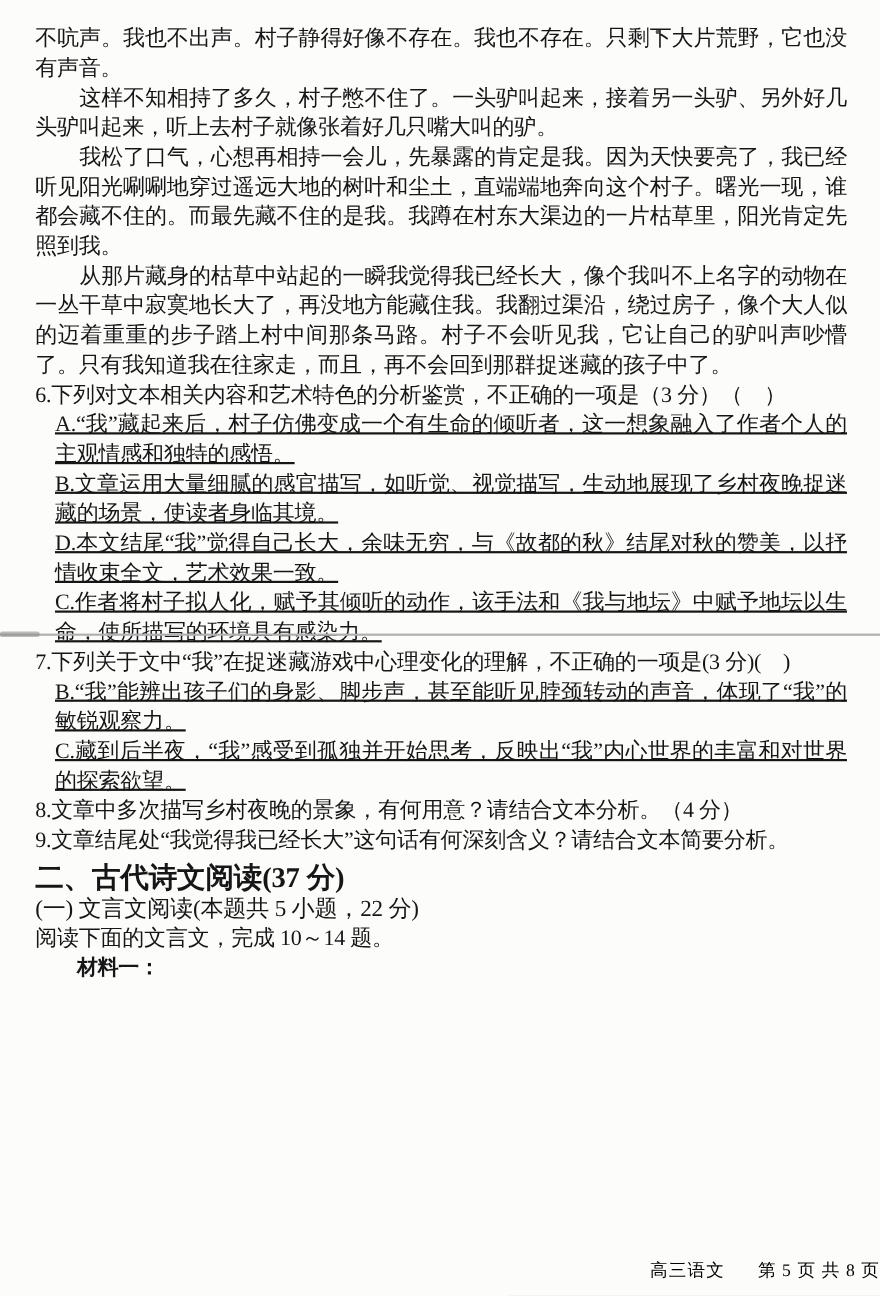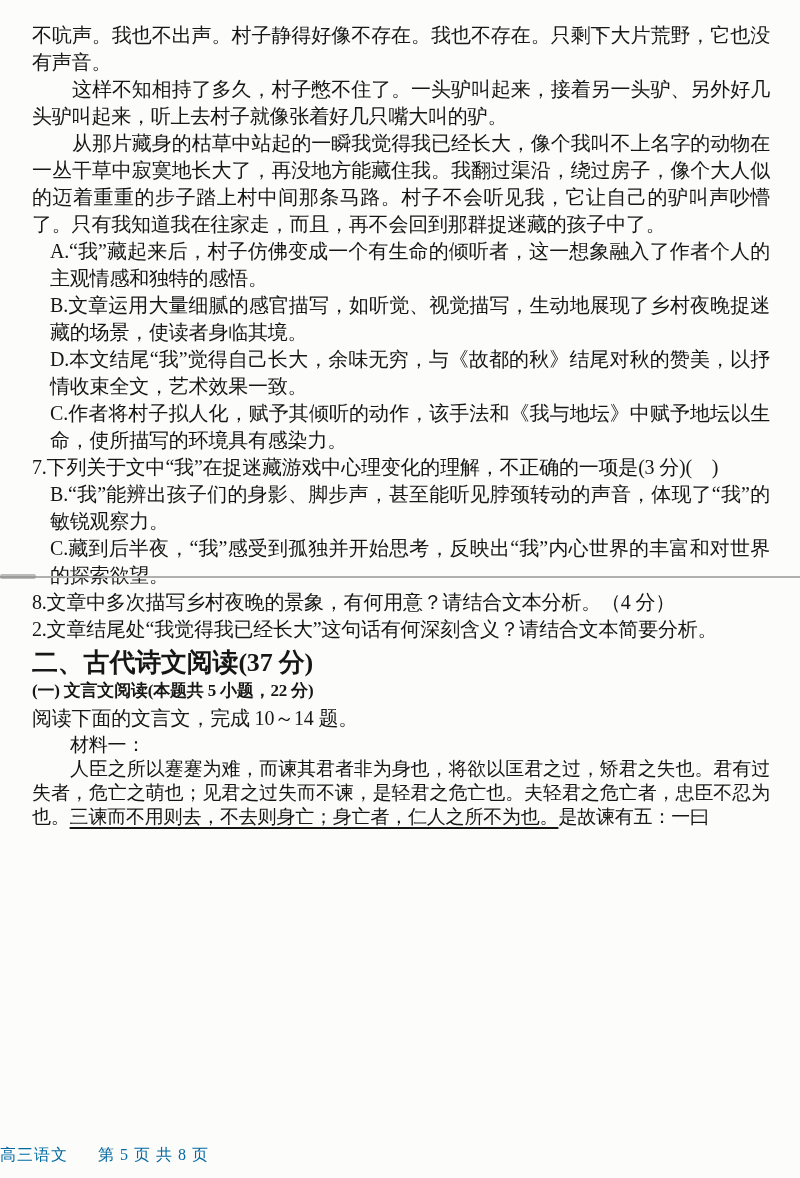--- a/index.html
+++ b/index.html
@@ -32,43 +32,43 @@
   }
   
   .qblock p {
     font-size: 20px;
     line-height: 27px;
     letter-spacing: -0.2px;
     text-align: justify;
   }
   .stem { text-align: left; }
   .nowrap { white-space: nowrap; letter-spacing: -0.6px; }
-  .options { padding-left: 18px; }
+  .options { padding-left: 18px; text-decoration: underline; }
   
   .sec-heading {
     font-size: 26px;
     font-weight: bold;
     line-height: 28px;
     margin-top: 6px;
     letter-spacing: -0.2px;
   }
   .sec-subheading {
-    font-size: 17px;
-    font-weight: bold;
+    font-size: 21px;
+    font-weight: normal;
     line-height: 28px;
     letter-spacing: -0.2px;
   }
   .instruction {
     font-size: 20px;
     line-height: 27px;
     letter-spacing: -0.2px;
   }
   .material-label {
     font-size: 19px;
-    font-weight: normal;
+    font-weight: bold;
     line-height: 25px;
     text-indent: 2em;
     letter-spacing: -0.2px;
   }
   .material-text {
     font-size: 19px;
     line-height: 24px;
     text-indent: 2em;
     letter-spacing: -0.2px;
     text-align: justify;
@@ -77,23 +77,23 @@
     text-decoration: underline;
     text-underline-offset: 4px;
     text-decoration-thickness: 1.5px;
   }
   
   .footer {
     position: absolute;
     left: 0;
     bottom: 12px;
     width: 100%;
-    text-align: left;
+    text-align: right;
     font-size: 16px;
-    color: #0369a1;
+    color: #000000;
     letter-spacing: 1px;
   }
   .footer .course { margin-right: 30px; }
   
   .scan-line {
     position: absolute;
     left: 0;
     top: 576px;
     width: 100%;
     height: 2px;
@@ -121,51 +121,52 @@
   }
 </style>
 </head>
 <body>
 
 <div class="page">
 
   <section class="passage">
     <p>不吭声。我也不出声。村子静得好像不存在。我也不存在。只剩下大片荒野，它也没有声音。</p>
     <p class="indent">这样不知相持了多久，村子憋不住了。一头驴叫起来，接着另一头驴、另外好几头驴叫起来，听上去村子就像张着好几只嘴大叫的驴。</p>
+    <p class="indent">我松了口气，心想再相持一会儿，先暴露的肯定是我。因为天快要亮了，我已经听见阳光唰唰地穿过遥远大地的树叶和尘土，直端端地奔向这个村子。曙光一现，谁都会藏不住的。而最先藏不住的是我。我蹲在村东大渠边的一片枯草里，阳光肯定先照到我。</p>
     <p class="indent">从那片藏身的枯草中站起的一瞬我觉得我已经长大，像个我叫不上名字的动物在一丛干草中寂寞地长大了，再没地方能藏住我。我翻过渠沿，绕过房子，像个大人似的迈着重重的步子踏上村中间那条马路。村子不会听见我，它让自己的驴叫声吵懵了。只有我知道我在往家走，而且，再不会回到那群捉迷藏的孩子中了。</p>
   </section>
 
   <section class="qblock">
+    <p class="stem">6.下列对文本相关内容和艺术特色的分析鉴赏，不正确的一项是（3 分）（　）</p>
     <div class="options">
       <p>A.“我”藏起来后，村子仿佛变成一个有生命的倾听者，这一想象融入了作者个人的主观情感和独特的感悟。</p>
       <p>B.文章运用大量细腻的感官描写，如听觉、视觉描写，生动地展现了乡村夜晚捉迷藏的场景，使读者身临其境。</p>
       <p>D.本文结尾“我”觉得自己长大，余味无穷，与《故都的秋》结尾对秋的赞美，以抒情收束全文，艺术效果一致。</p>
       <p>C.作者将村子拟人化，赋予其倾听的动作，该手法和《我与地坛》中赋予地坛以生命，使所描写的环境具有感染力。</p>
     </div>
   </section>
 
   <section class="qblock">
     <p class="stem nowrap">7.下列关于文中“我”在捉迷藏游戏中心理变化的理解，不正确的一项是(3 分)(　)</p>
     <div class="options">
       <p>B.“我”能辨出孩子们的身影、脚步声，甚至能听见脖颈转动的声音，体现了“我”的敏锐观察力。</p>
       <p>C.藏到后半夜，“我”感受到孤独并开始思考，反映出“我”内心世界的丰富和对世界的探索欲望。</p>
     </div>
   </section>
 
   <section class="qblock">
     <p class="stem">8.文章中多次描写乡村夜晚的景象，有何用意？请结合文本分析。（4 分）</p>
-    <p class="stem">2.文章结尾处“我觉得我已经长大”这句话有何深刻含义？请结合文本简要分析。</p>
+    <p class="stem">9.文章结尾处“我觉得我已经长大”这句话有何深刻含义？请结合文本简要分析。</p>
   </section>
 
   <section>
     <p class="sec-heading">二、古代诗文阅读(37 分)</p>
     <p class="sec-subheading">(一) 文言文阅读(本题共 5 小题，22 分)</p>
     <p class="instruction">阅读下面的文言文，完成 10～14 题。</p>
     <p class="material-label">材料一：</p>
-    <p class="material-text"><span>人臣之所以蹇蹇为难，而谏其君者非为身也，将欲以匡君之过，矫君之失也。君有过失者，危亡之萌也；见君之过失而不谏，是轻君之危亡也。夫轻君之危亡者，忠臣不忍为也。</span><span class="u">三谏而不用则去，不去则身亡；身亡者，仁人之所不为也。</span><span>是故谏有五：一曰</span></p>
   </section>
 
   <div class="scan-line"></div>
   <div class="scan-line-left"></div>
   <div class="scan-dot"></div>
 
   <div class="footer">
     <span class="course">高三语文</span><span>第 5 页 共 8 页</span>
   </div>
 

